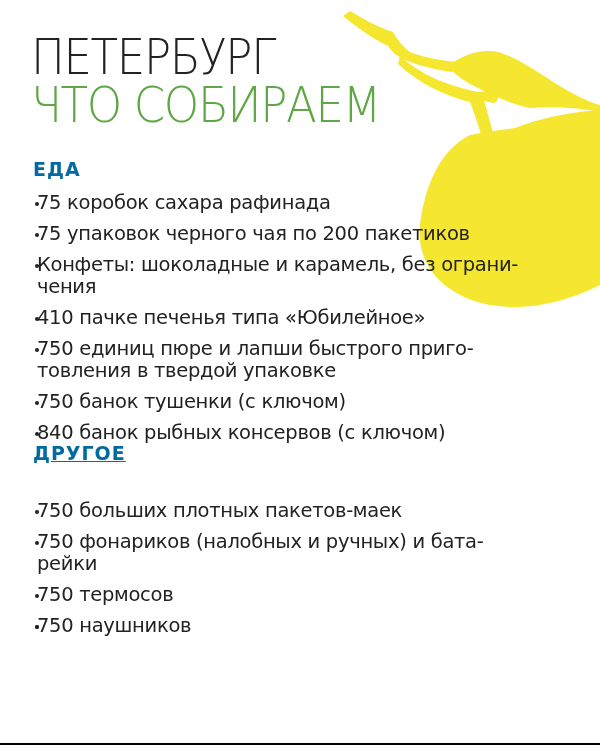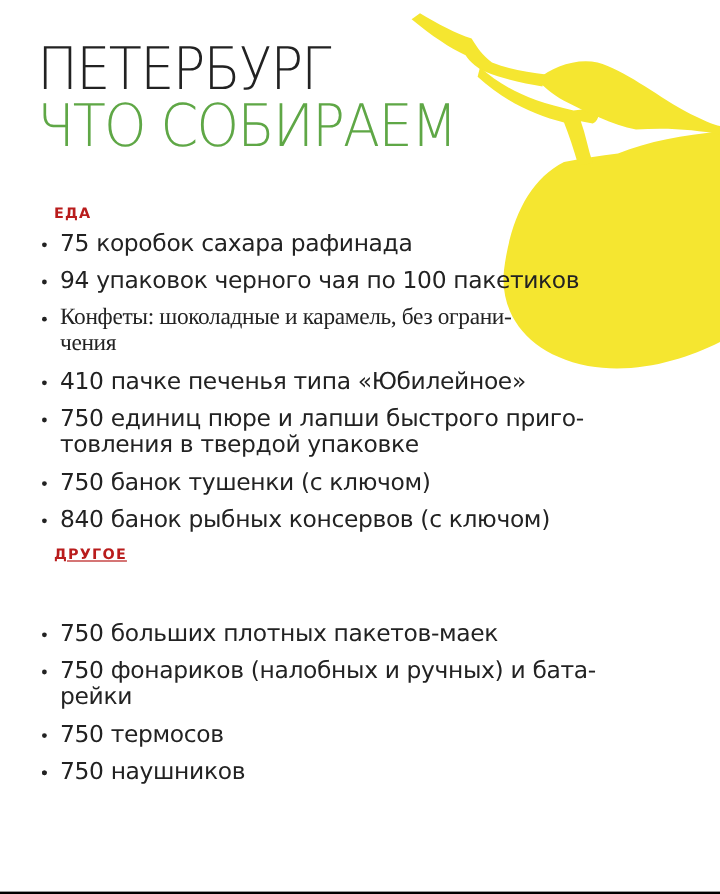--- a/index.html
+++ b/index.html
@@ -13,27 +13,27 @@
   .content { position: absolute; left: 0; top: 0; width: 600px; z-index: 1; }
   .title {
     position: absolute; left: 31px; margin: 0;
     font-family: "DejaVu Sans", sans-serif;
     font-weight: 200; font-size: 49px; letter-spacing: -1.5px; line-height: 1;
     white-space: nowrap;
   }
   .title.t1 { top: 33px; color: #222222; transform: scaleX(0.92); transform-origin: left; }
   .title.t2 { top: 81px; transform: scaleX(0.92); transform-origin: left; }
   .heading {
-    position: absolute; left: 33px; margin: 12px;
-    font-weight: bold; font-size: 12px; letter-spacing: 1px; line-height: 1;
-    color: #b91c1c;
+    position: absolute; left: 33px; margin: 0;
+    font-weight: bold; font-size: 19px; letter-spacing: 1px; line-height: 1;
+    color: #0369a1;
   }
   ul.list { position: absolute; left: 0; margin: 0; padding: 0; list-style: none; width: 580px; }
   ul.list li {
-    position: relative; padding-left: 50px; font-size: 19.5px; line-height: 22px;
+    position: relative; padding-left: 37px; font-size: 19.5px; line-height: 22px;
     margin-bottom: 9px; letter-spacing: -0.3px;
   }
   ul.list li .dot {
     position: absolute; left: 35px; top: 10px; width: 4px; height: 4px; border-radius: 50%;
     background: #222222;
   }
   .bottom-line { position: absolute; left: 0; bottom: 0; width: 600px; height: 2px; background: #000; }
 </style>
 </head>
 <body>
@@ -51,32 +51,32 @@
   </g>
 </svg>
 
 <div class="content">
   <h1 class="title t1">ПЕТЕРБУРГ</h1>
   <h2 class="title t2" style="color:#5fa746;">ЧТО СОБИРАЕМ</h2>
 
   <h3 class="heading" style="top:160px;">ЕДА</h3>
   <ul class="list" style="top:192px;">
     <li><span class="dot"></span><span>75 коробок сахара рафинада</span></li>
-    <li><span class="dot"></span><span>94 упаковок черного чая по 100 пакетиков</span></li>
-    <li style="white-space:pre-line;font-family:Liberation Serif, serif;"><span class="dot"></span><span>Конфеты: шоколадные и карамель, без ограни-
+    <li><span class="dot"></span><span>75 упаковок черного чая по 200 пакетиков</span></li>
+    <li style="white-space:pre-line;"><span class="dot"></span><span>Конфеты: шоколадные и карамель, без ограни-
 чения</span></li>
     <li><span class="dot"></span><span>410 пачке печенья типа «Юбилейное»</span></li>
     <li style="white-space:pre-line;"><span class="dot"></span><span>750 единиц пюре и лапши быстрого приго-
 товления в твердой упаковке</span></li>
     <li><span class="dot"></span><span>750 банок тушенки (с ключом)</span></li>
     <li><span class="dot"></span><span>840 банок рыбных консервов (с ключом)</span></li>
   </ul>
 
   <h3 class="heading" style="top:444px;text-decoration:underline;">ДРУГОЕ</h3>
-  <ul class="list" style="top:500px;margin-top:17px;">
+  <ul class="list" style="top:500px;">
     <li><span class="dot"></span><span>750 больших плотных пакетов-маек</span></li>
     <li style="white-space:pre-line;"><span class="dot"></span><span>750 фонариков (налобных и ручных) и бата-
 рейки</span></li>
     <li><span class="dot"></span><span>750 термосов</span></li>
     <li><span class="dot"></span></li>
     <li><span class="dot"></span><span>750 наушников</span></li>
   </ul>
 </div>
 
 <div class="bottom-line"></div>

